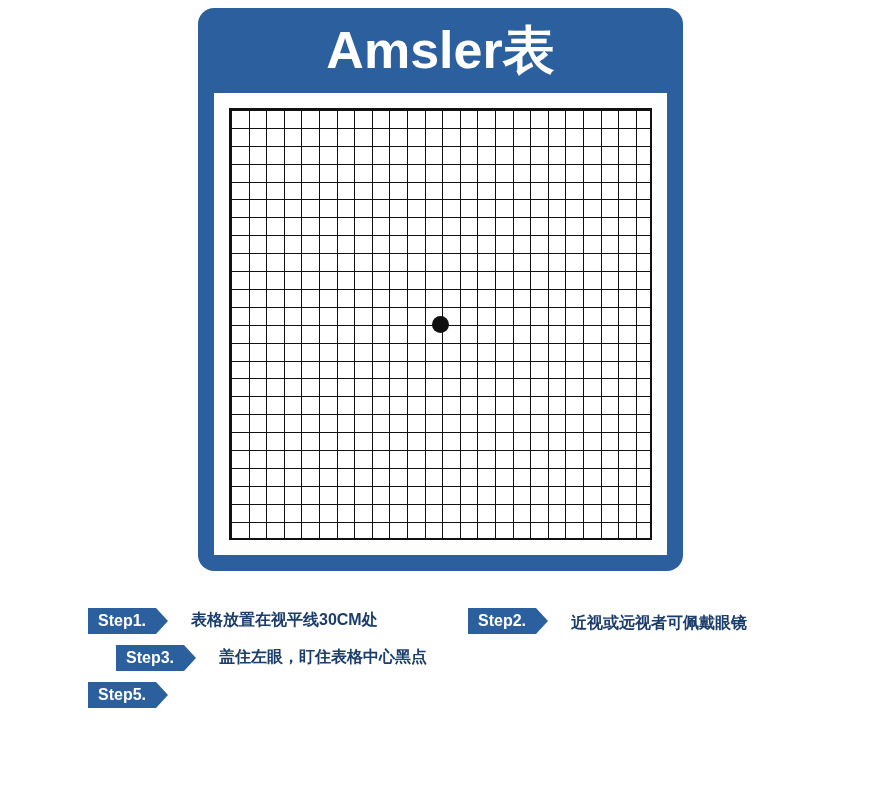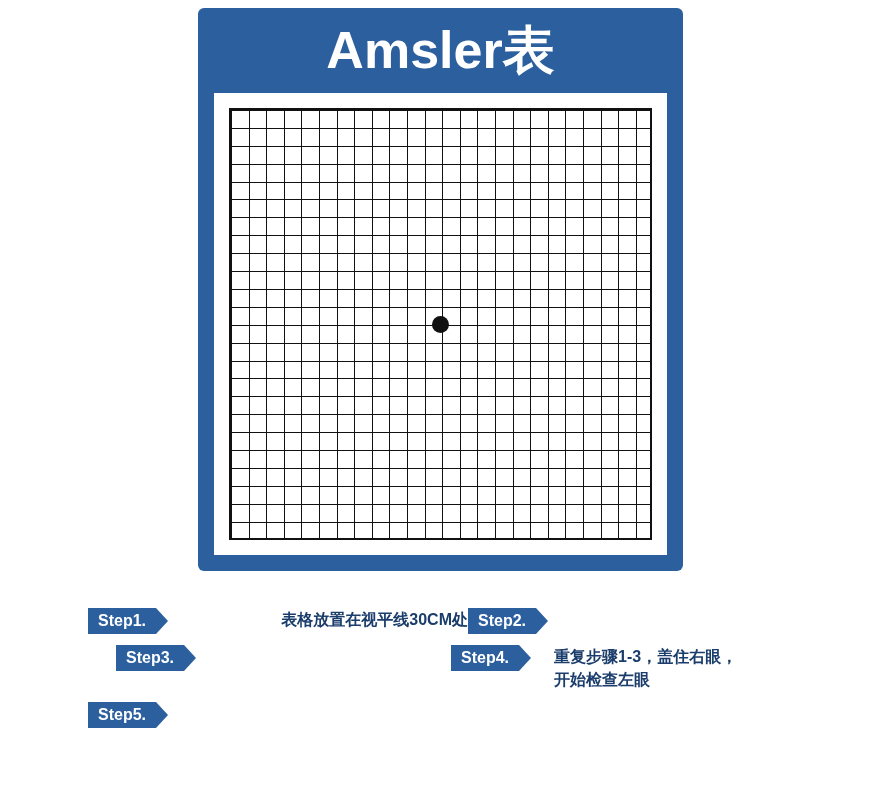--- a/index.html
+++ b/index.html
@@ -16,21 +16,21 @@
   }
 
   
   #amsler-card {
     position: absolute;
     left: 198px;
     top: 8px;
     width: 485px;
     height: 563px;
     background: #2c5f9e;
-    border-radius: 6px;
+    border-radius: 16px;
     box-sizing: border-box;
   }
   #amsler-title {
     position: absolute;
     left: 0;
     top: 16px;
     width: 100%;
     text-align: center;
     color: #ffffff;
     font-size: 52px;
@@ -115,21 +115,21 @@
     border-left: 12px solid #2c5f9e;
   }
   .step-text {
     color: #1b3d6b;
     font-size: 16px;
     font-weight: bold;
     margin-left: 35px;
     line-height: 23px;
     white-space: pre-line;
   }
-  .row-1 .col-left { width: 380px; justify-content: space-between; }
+  .row-1 .col-left { width: 380px; }
   .row-1 .col-right { width: 340px; align-items: flex-end; }
   .row-2 .col-left { width: 335px; padding-left: 28px; }
   .row-2 .col-right { width: 340px; }
   .row-3 .col-left { width: 720px; }
 </style>
 </head>
 <body>
 
 <div id="amsler-card">
   <div id="amsler-title">Amsler表</div>
@@ -142,31 +142,28 @@
 
 <div id="steps">
 
   <div class="step-row row-1">
     <div class="step-cell col-left">
       <span class="step-badge">Step1.</span>
       <span class="step-text">表格放置在视平线30CM处</span>
     </div>
     <div class="step-cell col-right">
       <span class="step-badge">Step2.</span>
+      <span class="step-text">近视或远视者可佩戴眼镜</span>
     </div>
   </div>
 
   <div class="step-row row-2">
     <div class="step-cell col-left">
       <span class="step-badge">Step3.</span>
-    </div>
-    <div class="step-cell col-right">
-      <span class="step-badge">Step4.</span>
-      <span class="step-text">重复步骤1-3，盖住右眼，
-开始检查左眼</span>
+      <span class="step-text">盖住左眼，盯住表格中心黑点</span>
     </div>
   </div>
 
   <div class="step-row row-3">
     <div class="step-cell col-left">
       <span class="step-badge">Step5.</span>
     </div>
   </div>
 
 </div>

